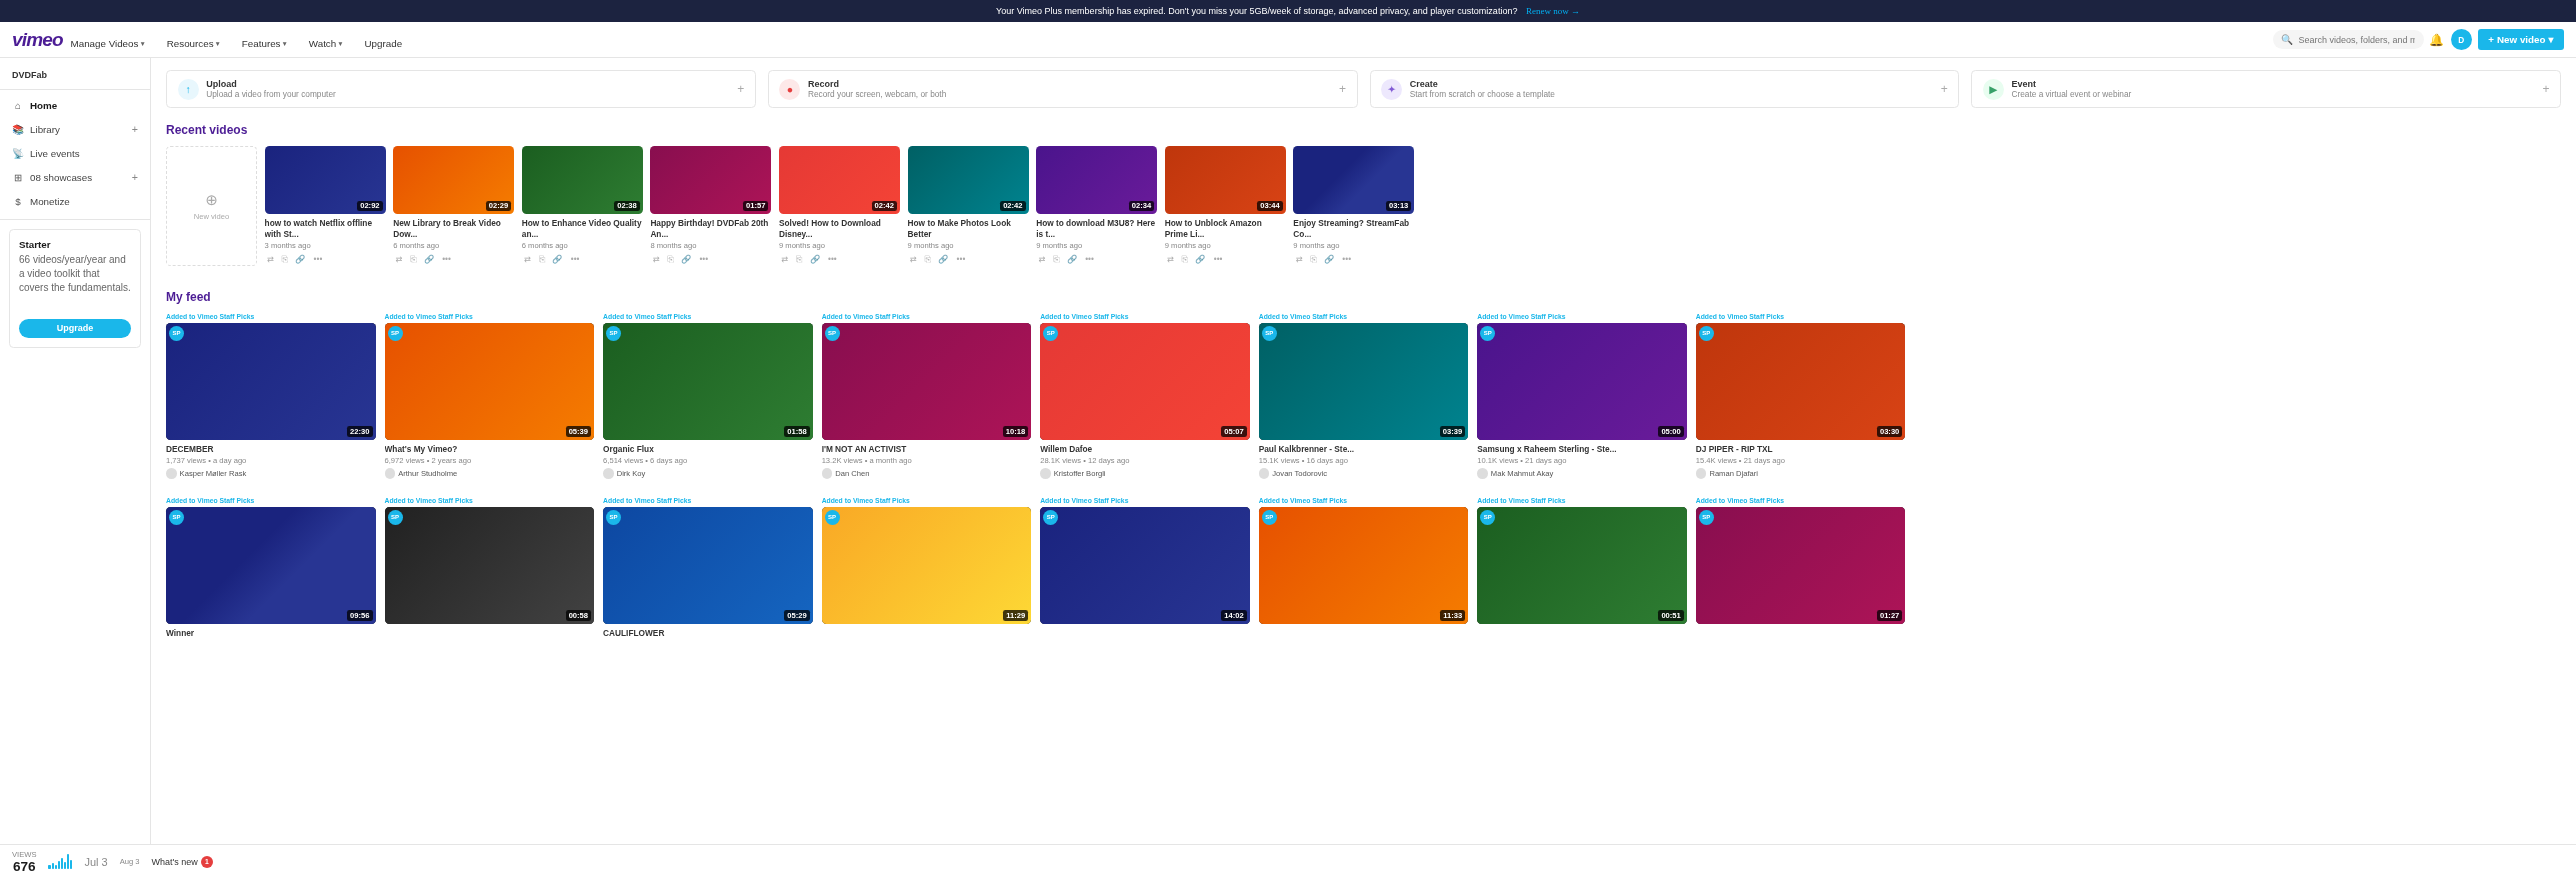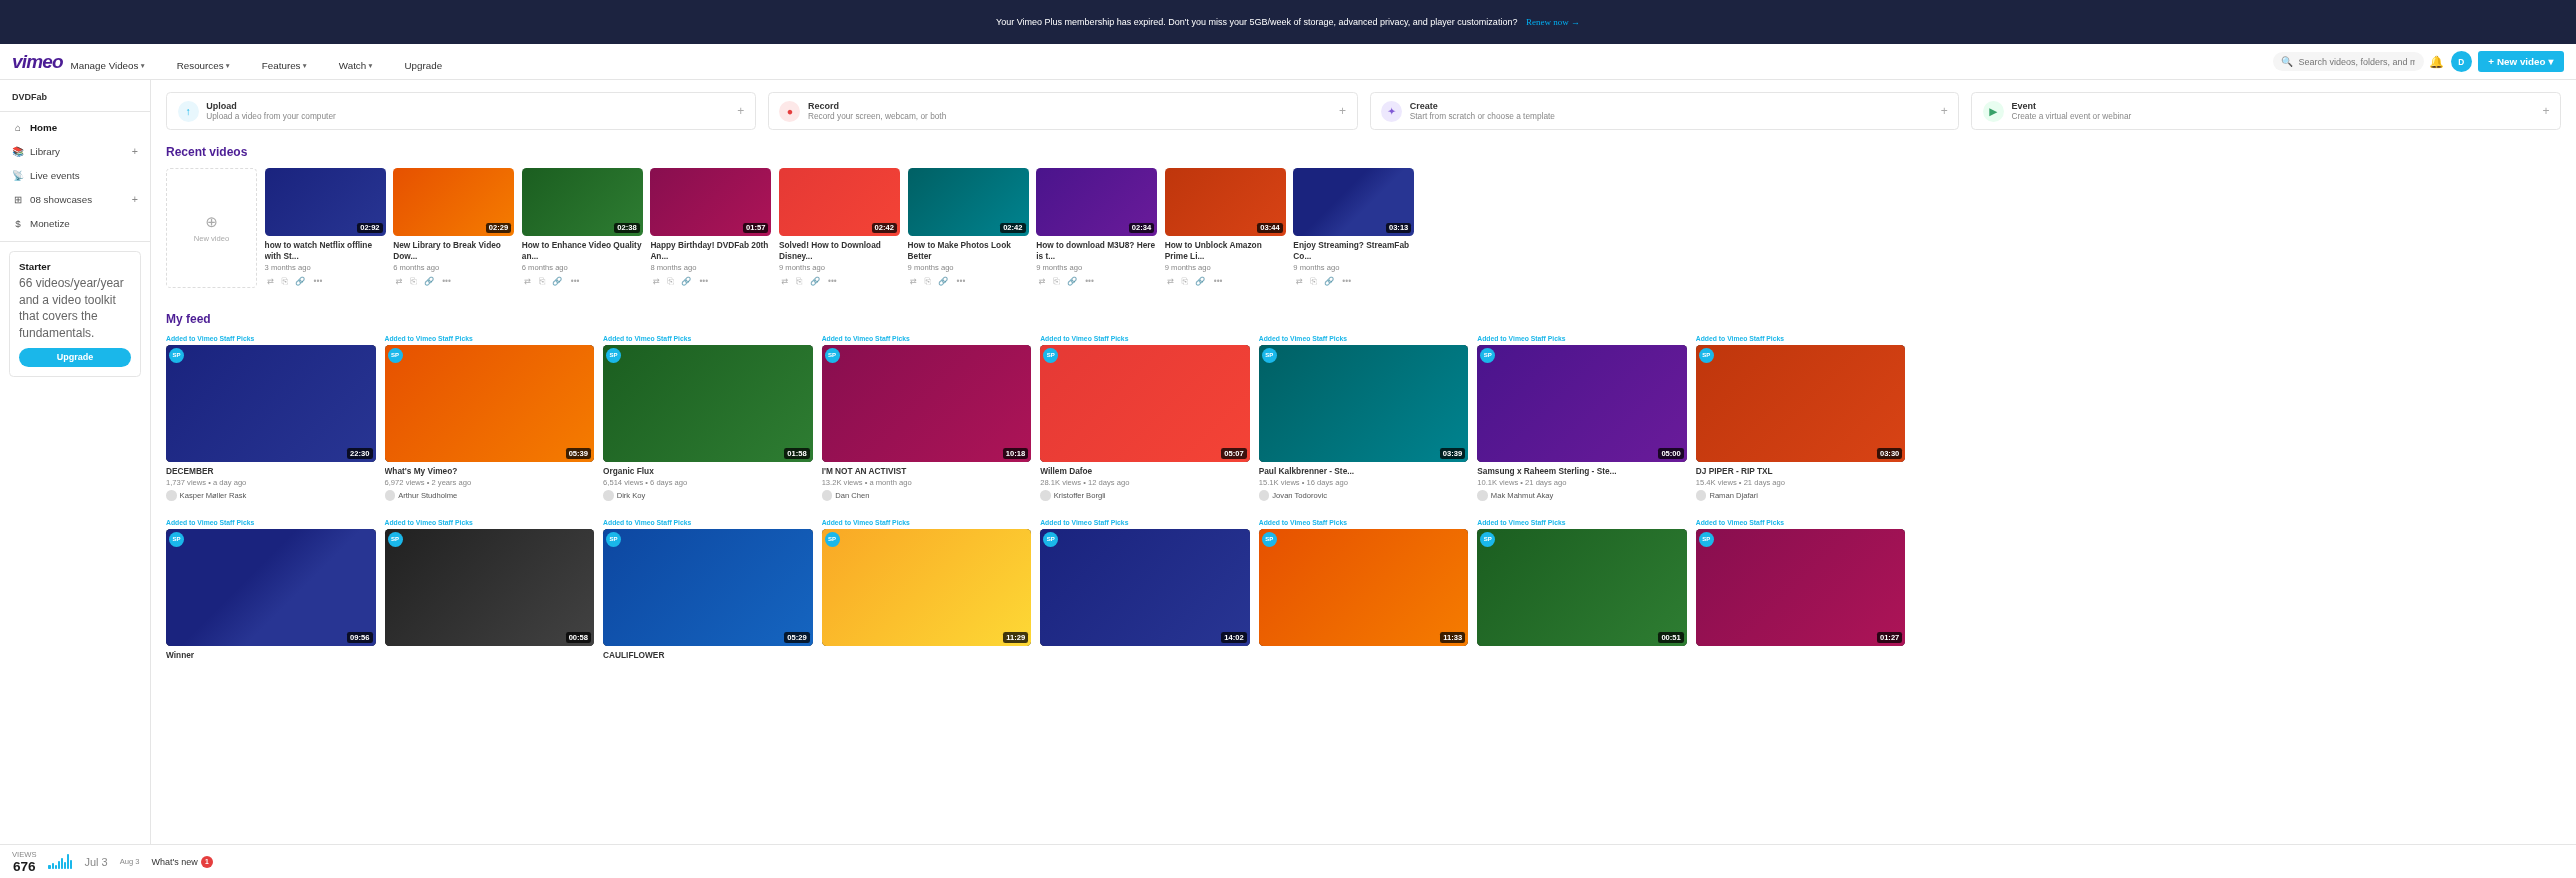--- a/index.html
+++ b/index.html
@@ -3,21 +3,21 @@
   <meta charset="utf-8">
   <style>
     * { box-sizing: border-box; margin: 0; padding: 0; }
     body { font-family: -apple-system, BlinkMacSystemFont, 'Segoe UI', sans-serif; font-size: 9.8px; background: #fff; color: #1a1a1a; overflow-x: hidden; }
 
     
     .top-banner {
       background: #1c2340;
       color: #fff;
       text-align: center;
-      padding: 17px 12px;
+      padding: 6px 12px;
       font-size: 9px;
       display: flex;
       align-items: center;
       justify-content: center;
       gap: 3px;
     }
     .top-banner a { color: #00adef; text-decoration: none; font-family: Liberation Serif, serif; }
 
     
     .nav-bar {
@@ -25,21 +25,21 @@
       align-items: center;
       padding: 0 12px;
       height: 36px;
       border-bottom: 0.8px solid #e5e5e5;
       background: #fff;
       position: sticky;
       top: 0;
       z-index: 100;
     }
     .nav-logo { font-size: 19px; font-weight: 900; color: #4c1d95; margin-right: 0; letter-spacing: -0.8px; font-style: italic; }
-    .nav-items { display: flex; align-items: center; gap: 17px; flex: 1; margin-top: 8px; }
+    .nav-items { display: flex; align-items: center; gap: 7px; flex: 1; margin-top: 8px; }
     .nav-item {
       padding: 4.5px 7.6px;
       font-size: 9.8px;
       font-weight: 500;
       color: #333;
       cursor: pointer;
       border-radius: 3px;
       display: flex;
       align-items: center;
       gap: 2.3px;
@@ -107,21 +107,21 @@
 
     .sidebar-divider { height: 0.8px; background: #e5e5e5; margin: 6px 0; }
 
     .sidebar-starter-box {
       margin: 9px 9px;
       border: 0.8px solid #e5e5e5;
       border-radius: 4.5px;
       padding: 9px;
     }
     .sidebar-starter-title { font-size: 9.8px; font-weight: 700; margin-bottom: 3px; }
-    .sidebar-starter-desc { font-size: 12px; color: #666; margin-bottom: 6px; line-height: 1.4; }
+    .sidebar-starter-desc { font-size: 10px; color: #666; margin-bottom: 24px; line-height: 1.4; }
     .upgrade-btn {
       background: #1ab7ea;
       color: #fff;
       border: none;
       border-radius: 15px;
       padding: 4.5px 10.6px;
       font-size: 9px;
       font-weight: 600;
       cursor: pointer;
       width: 100%;

